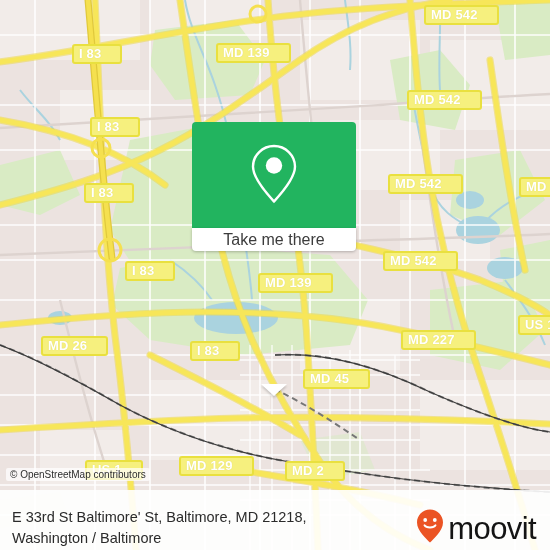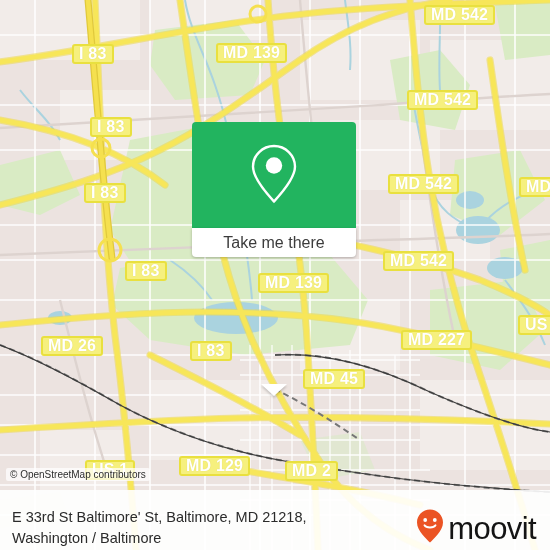--- a/index.html
+++ b/index.html
@@ -15,23 +15,23 @@
   #map svg{position:absolute;left:0;top:0;}
 
   
   .shield{
     position:absolute;
     background:#f6f07e;
     border:2px solid #e9e03f;
     border-radius:3px;
     color:#ffffff;
     font-weight:bold;
-    font-size:16px;
+    font-size:13px;
     line-height:13px;
-    padding:1px 5px 2px 5px;
+    padding:1px 19px 2px 5px;
     white-space:nowrap;
     letter-spacing:0.2px;
     text-shadow:0 0 1px rgba(180,170,40,.35);
     box-sizing:border-box;
   }
 
   
   #attribution{
     position:absolute;left:6px;top:468px;
     font-size:10px;color:#2e2e2e;
@@ -41,21 +41,21 @@
   }
 
   
   #popup{position:absolute;left:192px;top:122px;width:164px;}
   #popup-head{
     height:106px;background:#22b45f;
     border-radius:4px 4px 0 0;
     display:flex;align-items:center;justify-content:center;
   }
   #popup-foot{
-    height:29px;background:#ffffff;
+    height:23px;background:#ffffff;
     border-radius:0 0 4px 4px;
     display:flex;align-items:center;justify-content:center;
     box-shadow:0 1px 3px rgba(0,0,0,.25);
     position:relative;z-index:2;
   }
   #popup-foot span{font-size:16px;color:#3c3c3c;}
   #popup-tail{
     position:absolute;left:50%;top:262px;
     transform:translateX(-50%);
     width:0;height:0;

